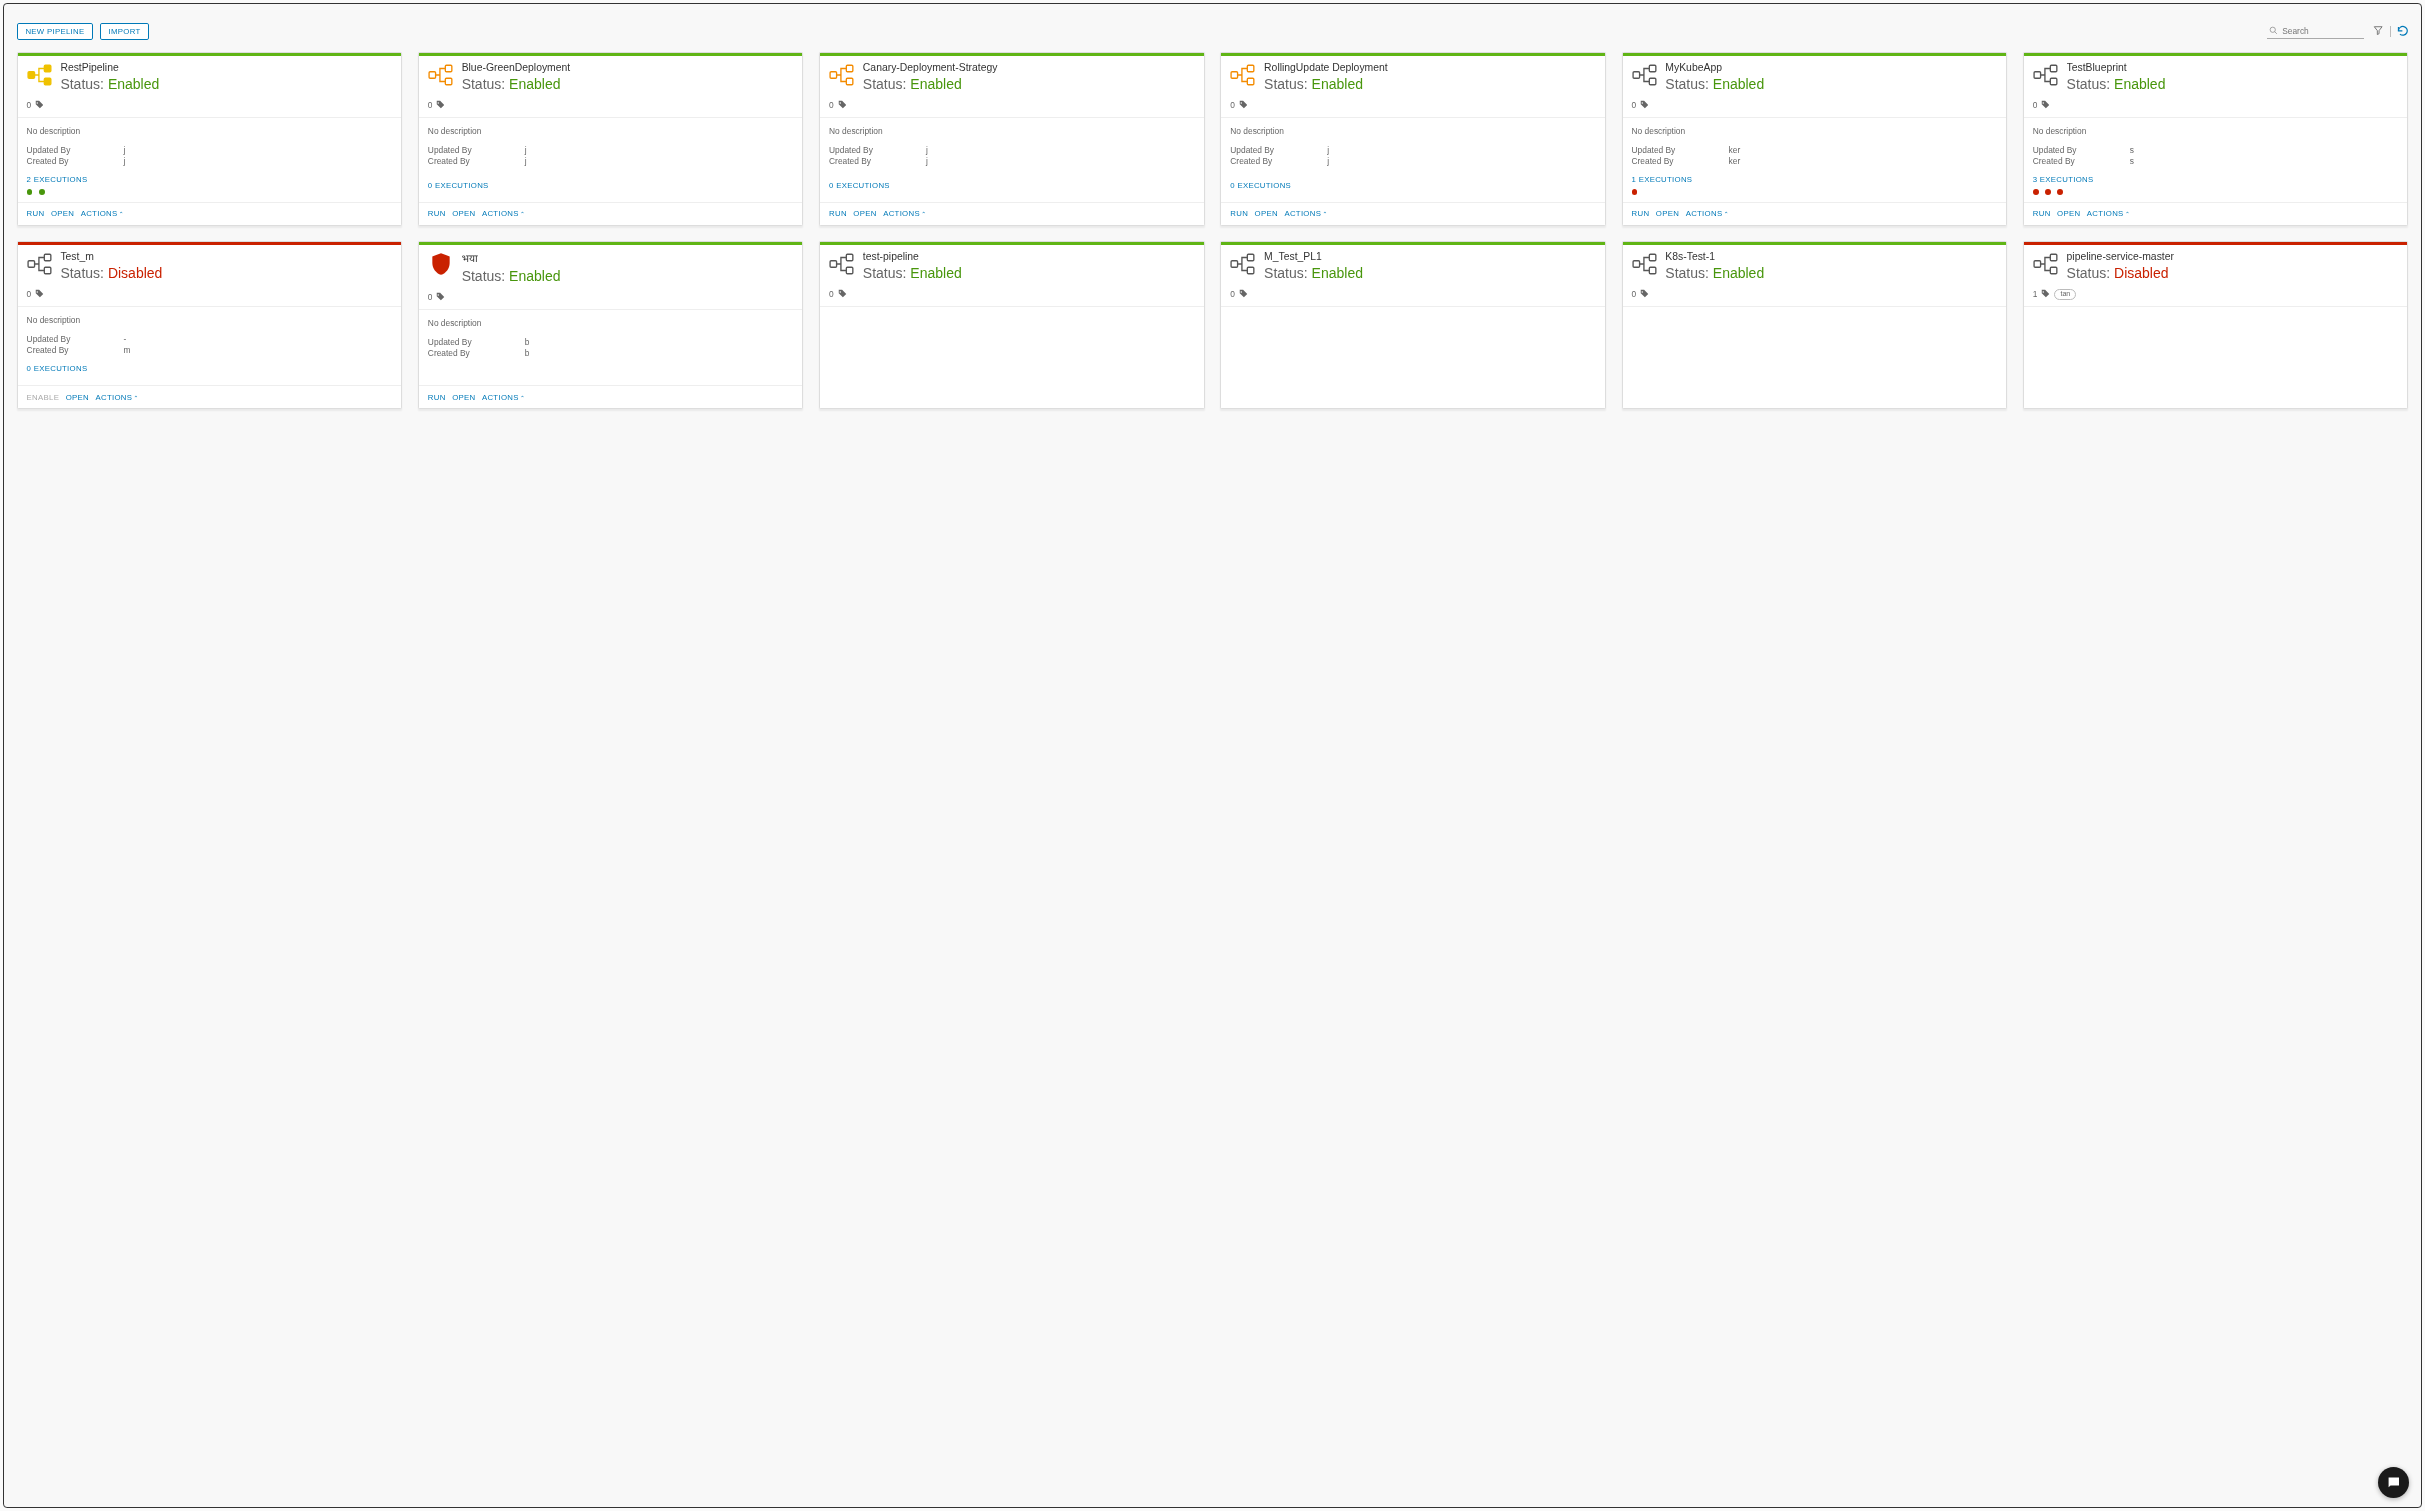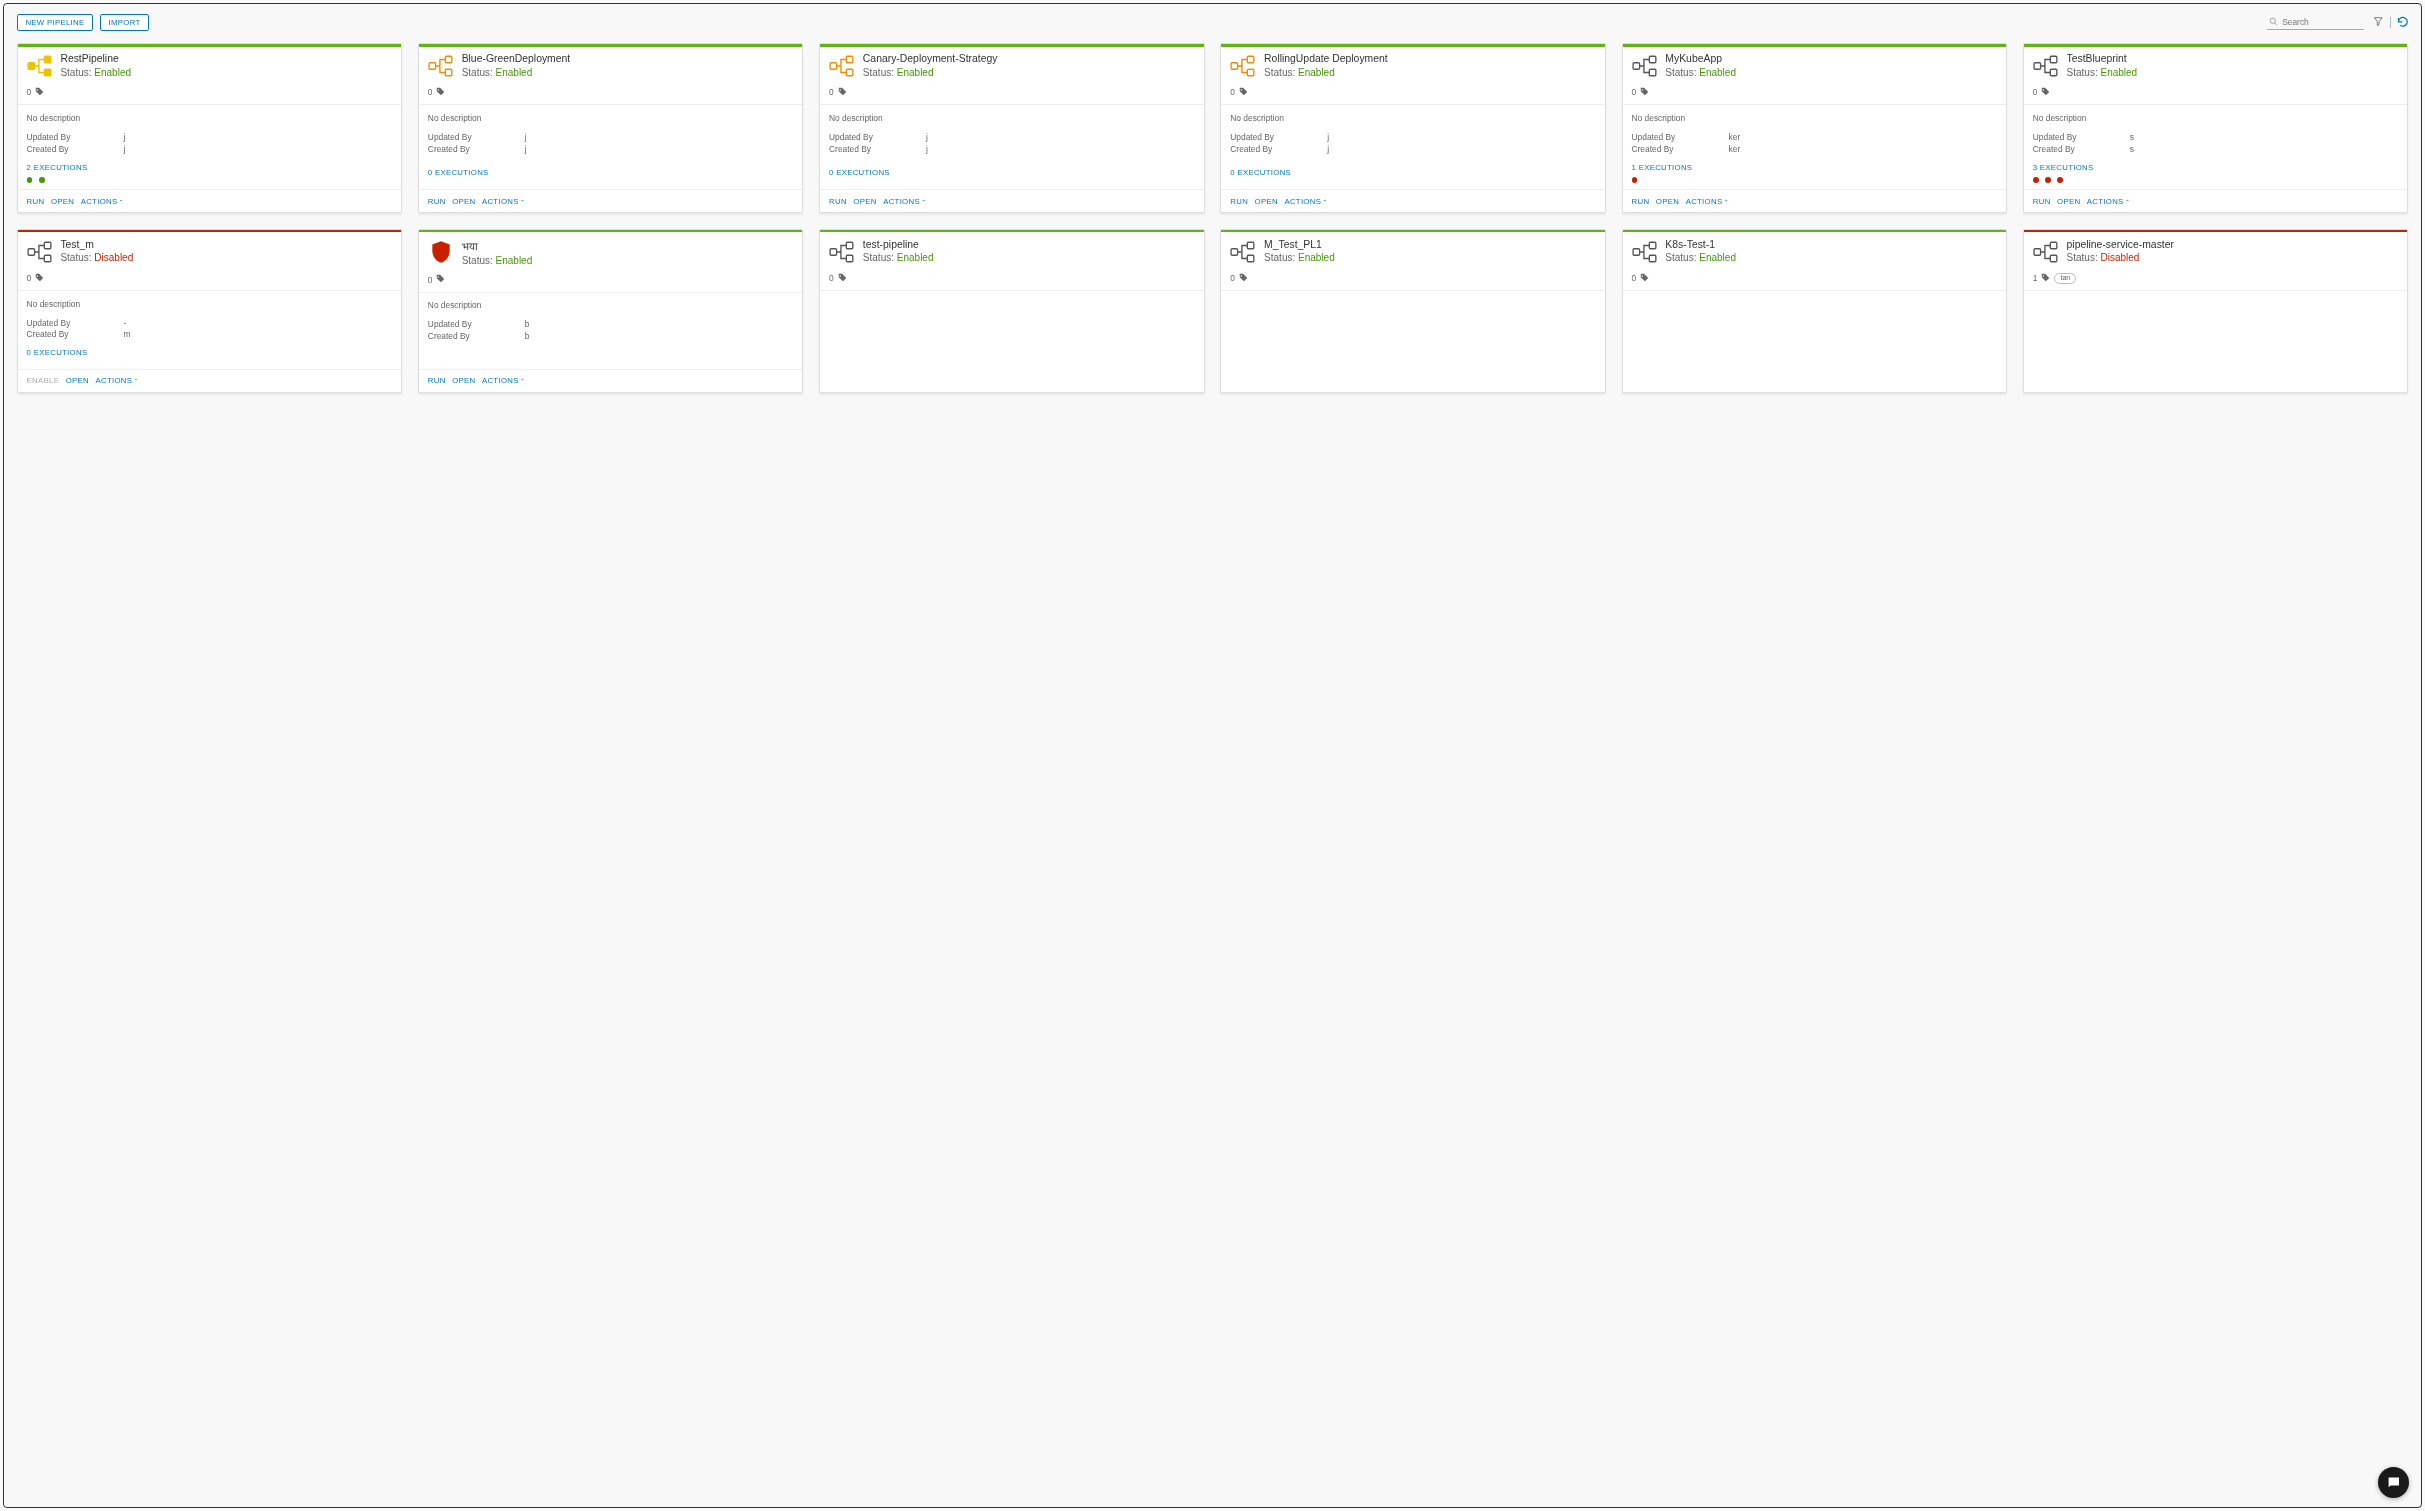--- a/index.html
+++ b/index.html
@@ -36,20 +36,21 @@
     border-radius: 7.8px;
     padding: 1.3px 7.8px;
     font-size: 7.8px;
     color: #6b6b6b;
     background: #eaf6fb;
   }
   .toolbar-row {
     display: flex;
     align-items: center;
     margin-bottom: 11.7px;
+    margin-top: 9px;
   }
   .btn-outline {
     border: 0.6px solid #0079b8;
     color: #0079b8;
     background: #fff;
     padding: 3.2px 7.8px;
     font-size: 7.8px;
     letter-spacing: 0.3px;
     border-radius: 1.9px;
     cursor: pointer;
@@ -112,21 +113,21 @@
   }
   .card-titles { flex: 1; min-width: 0; }
   .card-name {
     font-size: 10.4px;
     color: #333;
     font-weight: 400;
     white-space: nowrap;
     overflow: hidden;
     text-overflow: ellipsis;
   }
-  .card-status { font-size: 10px; margin-top: 2.6px; color: #666; }
+  .card-status { font-size: 14px; margin-top: 2.6px; color: #666; }
   .status-enabled { color: #48960c; }
   .status-disabled { color: #c92100; }
 
   .tag-row {
     padding: 2.6px 9px 6.5px 9px;
     display: flex;
     align-items: center;
     gap: 3.9px;
     color: #666;
     font-size: 8.4px;

